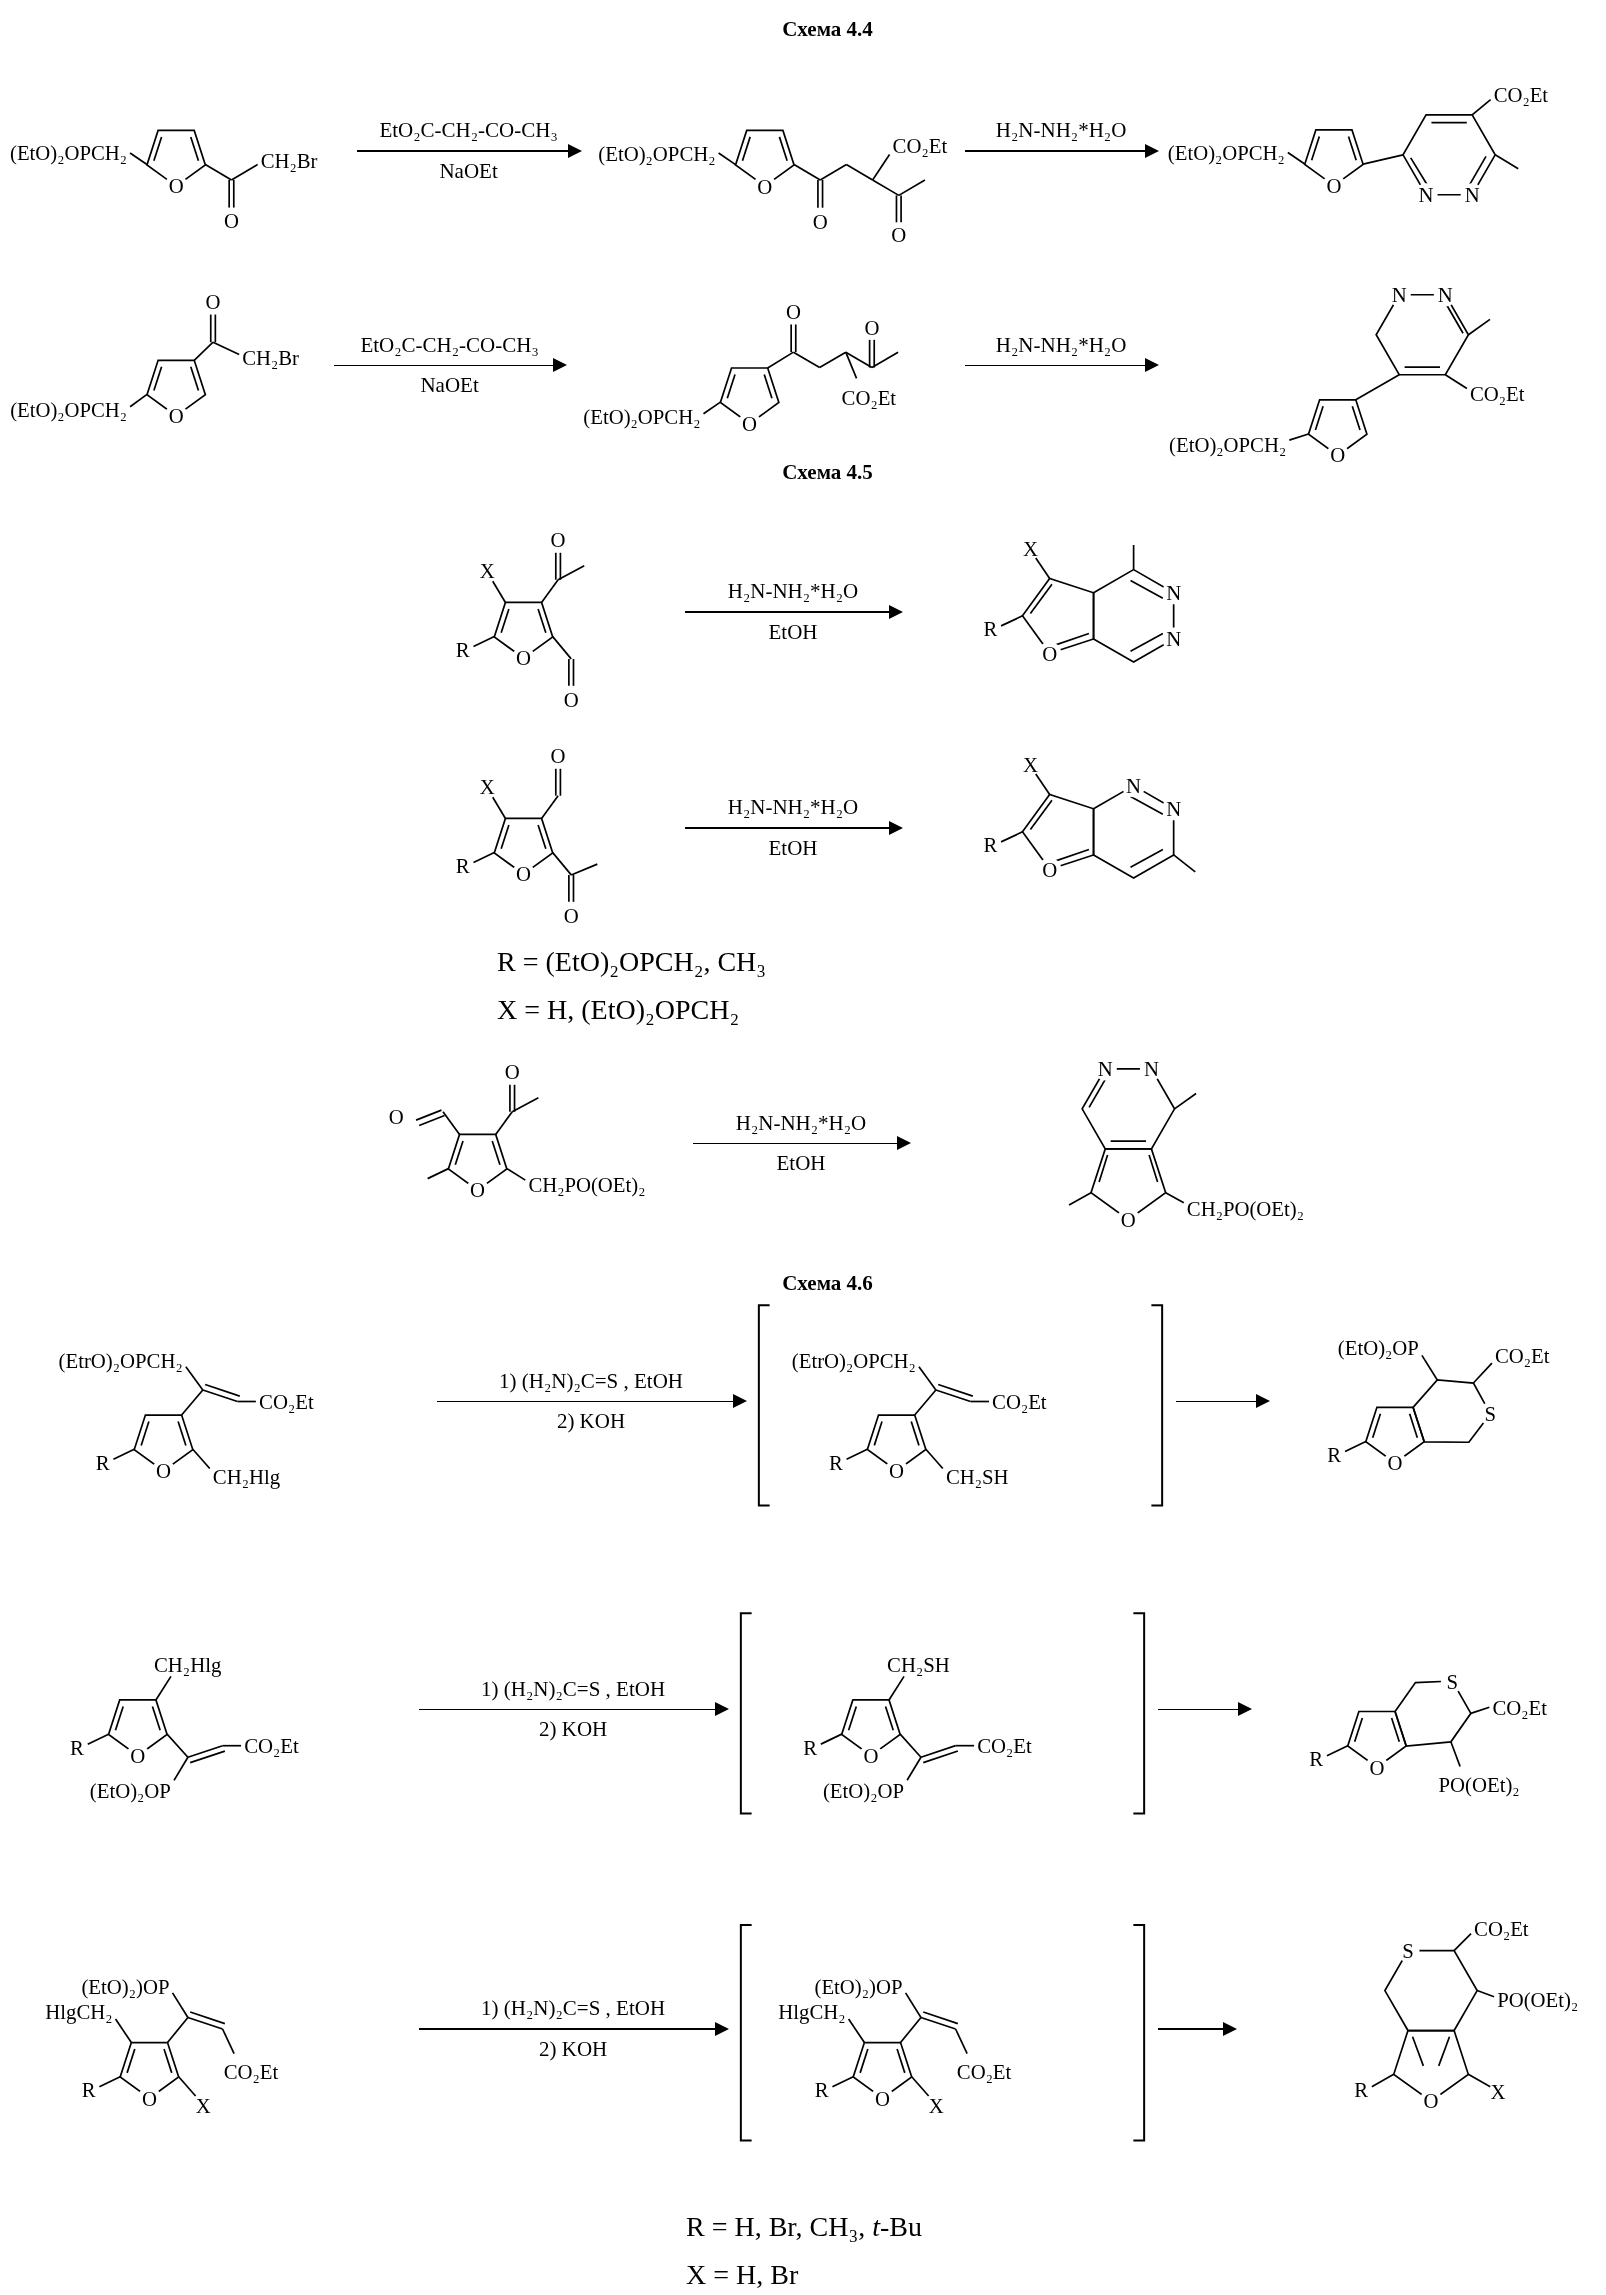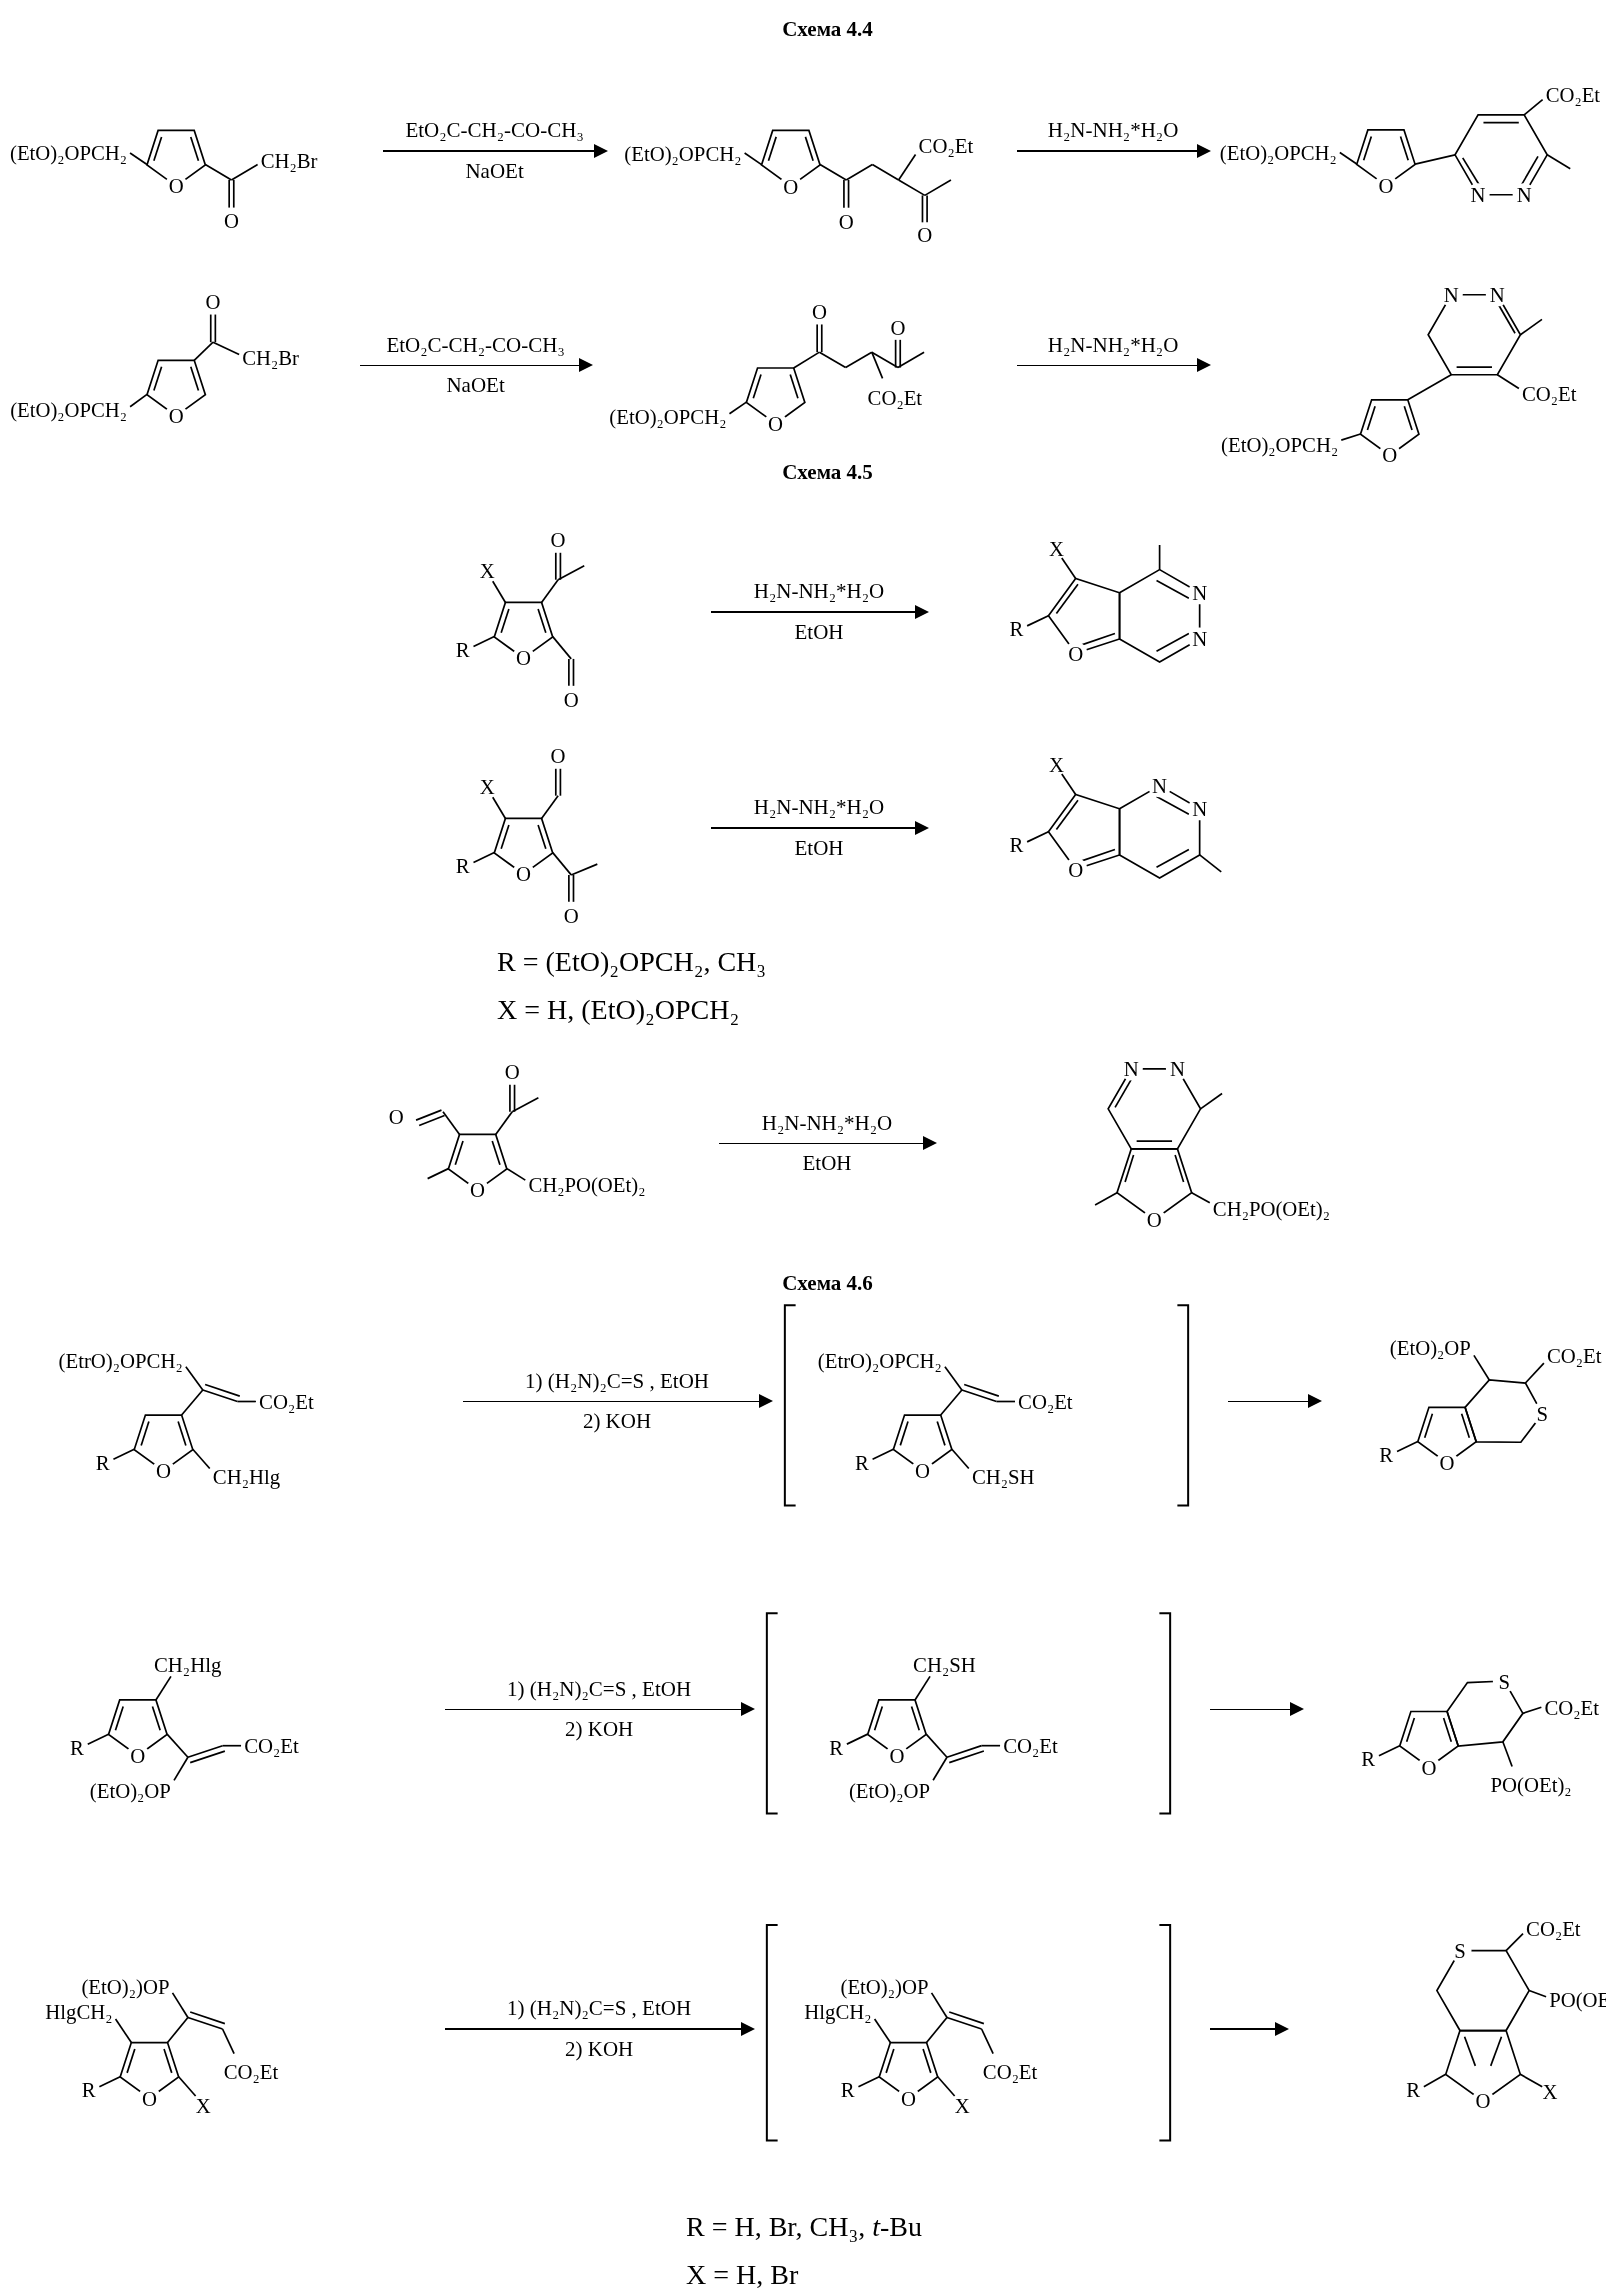--- a/index.html
+++ b/index.html
@@ -8,21 +8,21 @@
     font-family:"Liberation Serif","DejaVu Serif",serif;color:#000;
     overflow:hidden;
   }
   .scheme-title{
     position:absolute;left:0;width:100%;text-align:center;
     font-size:21px;font-weight:bold;padding-left:24px;
   }
   .rxn-row{position:absolute;display:flex;align-items:center;}
   .rxn-arrow{
     display:flex;flex-direction:column;align-items:center;justify-content:center;
-    font-size:21px;flex:0 0 auto;margin-left:26px;
+    font-size:21px;flex:0 0 auto;
   }
   .rxn-top,.rxn-bottom{min-height:25px;line-height:25px;white-space:nowrap;}
   .arrow-line{position:relative;height:1.8px;background:#000;width:100%;margin:7px 0;}
   .arrow-line::after{
     content:"";position:absolute;right:-1.5px;top:-6.2px;width:0;height:0;
     border-top:7px solid transparent;border-bottom:7px solid transparent;
     border-left:14px solid #000;
   }
   svg.mol{flex:0 0 auto;display:block;}
   svg.mol text{font-size:27px;fill:#000;}

